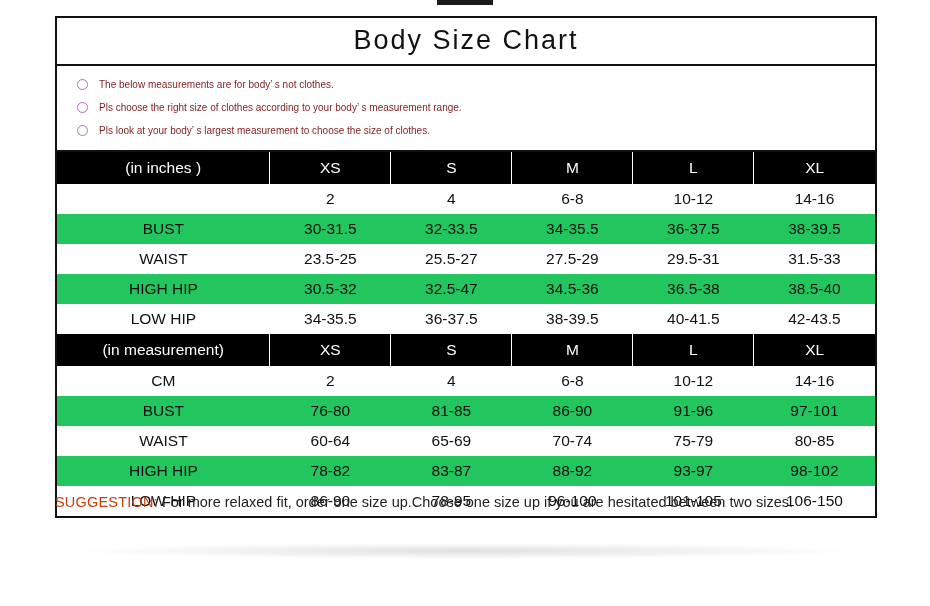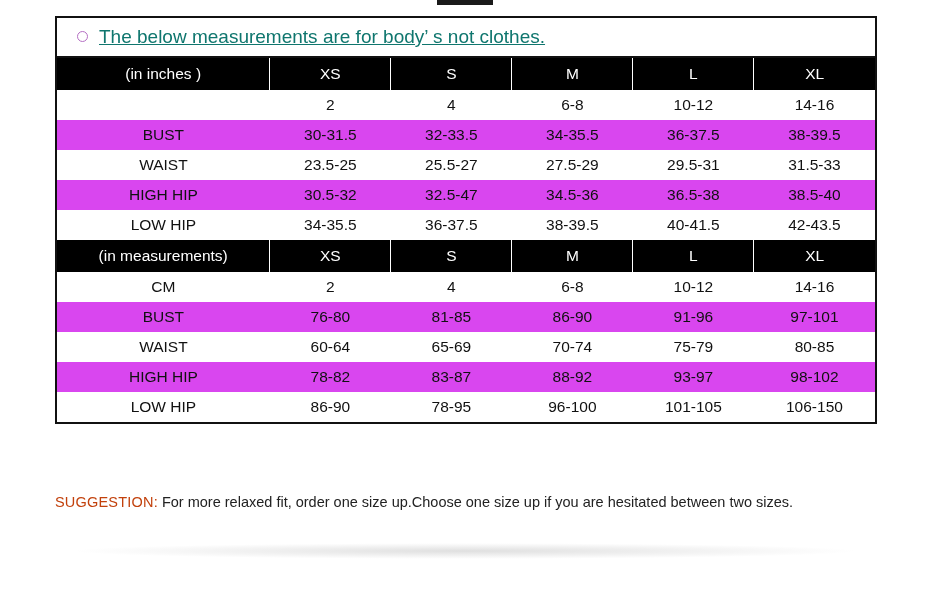--- a/index.html
+++ b/index.html
@@ -46,24 +46,23 @@
     font-weight: 400;
     color: #111111;
   }
   .notes {
     padding: 7px 0 8px 20px;
     border-bottom: 2px solid #111111;
   }
   .note {
     display: flex;
     align-items: center;
-    font-size: 19px;
+    font-size: 10px;
     line-height: 23px;
-    color: #0f766e;
-    text-decoration: underline;
+    color: #7f1d1d;
   }
   .bullet {
     width: 9px;
     height: 9px;
     border: 1.6px solid #b56fc4;
     border-radius: 50%;
     margin-right: 11px;
     flex: 0 0 auto;
     background: #ffffff;
   }
@@ -83,21 +82,21 @@
     background: #000000;
     color: #ffffff;
     font-size: 15.5px;
     height: 30px;
     border-right: 1px solid #ffffff;
   }
   tr.header-row td:last-child {
     border-right: none;
   }
   tr.alt td {
-    background: #d946ef;
+    background: #22c55e;
   }
   tr.plain td {
     background: #ffffff;
   }
   col.c0 { width: 204px; }
   col.cx { width: 116px; }
   .suggestion {
     position: absolute;
     top: 494px;
     left: 55px;
@@ -124,25 +123,34 @@
 </style>
 </head>
 <body>
 
 <div class="page">
 
   <div class="top-stub"></div>
 
   <div class="sheet">
 
+    <div class="title">Body  Size  Chart</div>
 
     <div class="notes">
       <div class="note">
         <span class="bullet"></span>
         <span>The below measurements are for  body’ s not clothes.</span>
+      </div>
+      <div class="note">
+        <span class="bullet"></span>
+        <span>Pls choose the right size of clothes according to your body’ s  measurement range.</span>
+      </div>
+      <div class="note">
+        <span class="bullet"></span>
+        <span>Pls look  at your body’ s  largest measurement to choose the size of clothes.</span>
       </div>
     </div>
 
     <table class="chart">
       <colgroup>
         <col class="c0">
           <col class="cx">
           <col class="cx">
           <col class="cx">
           <col class="cx">
@@ -193,21 +201,21 @@
         <tr class="plain">
           <td>LOW HIP</td>
           <td>34-35.5</td>
           <td>36-37.5</td>
           <td>38-39.5</td>
           <td>40-41.5</td>
           <td>42-43.5</td>
         </tr>
 
         <tr class="header-row">
-          <td>(in measurements)</td>
+          <td>(in measurement)</td>
           <td>XS</td>
           <td>S</td>
           <td>M</td>
           <td>L</td>
           <td>XL</td>
         </tr>
 
         <tr class="plain">
           <td>CM</td>
           <td>2</td>

